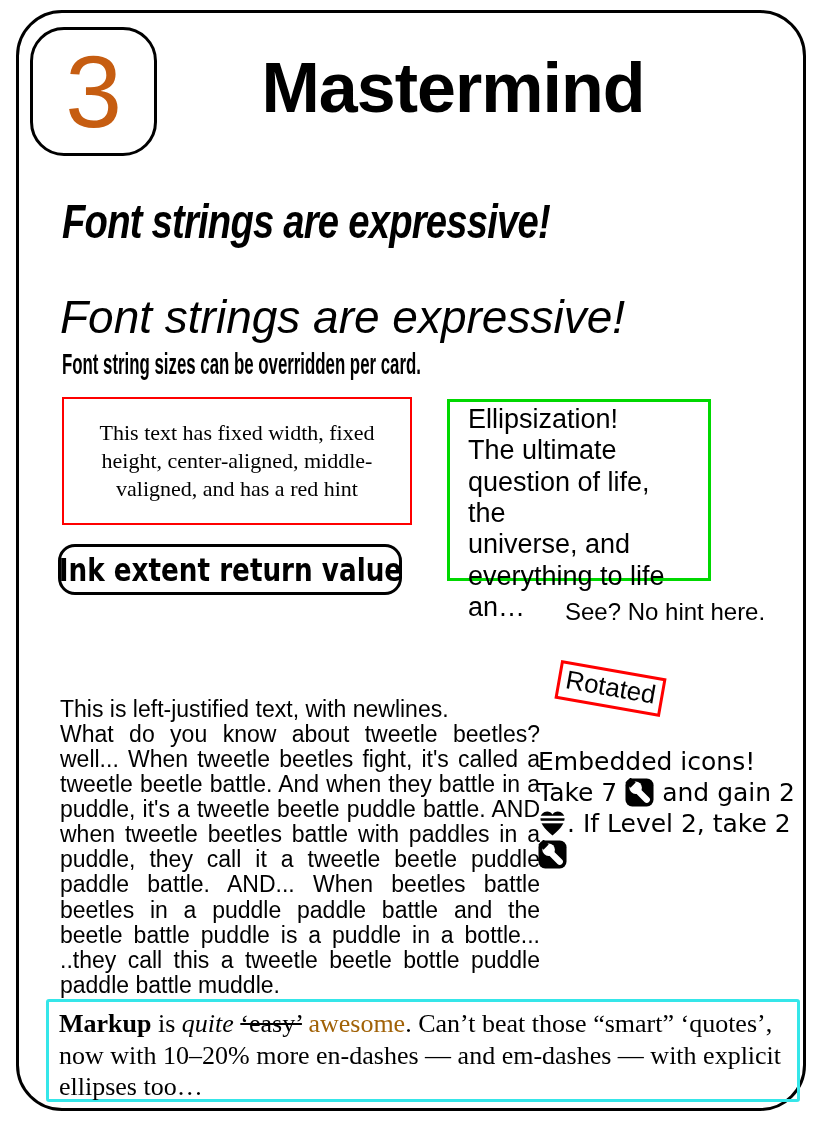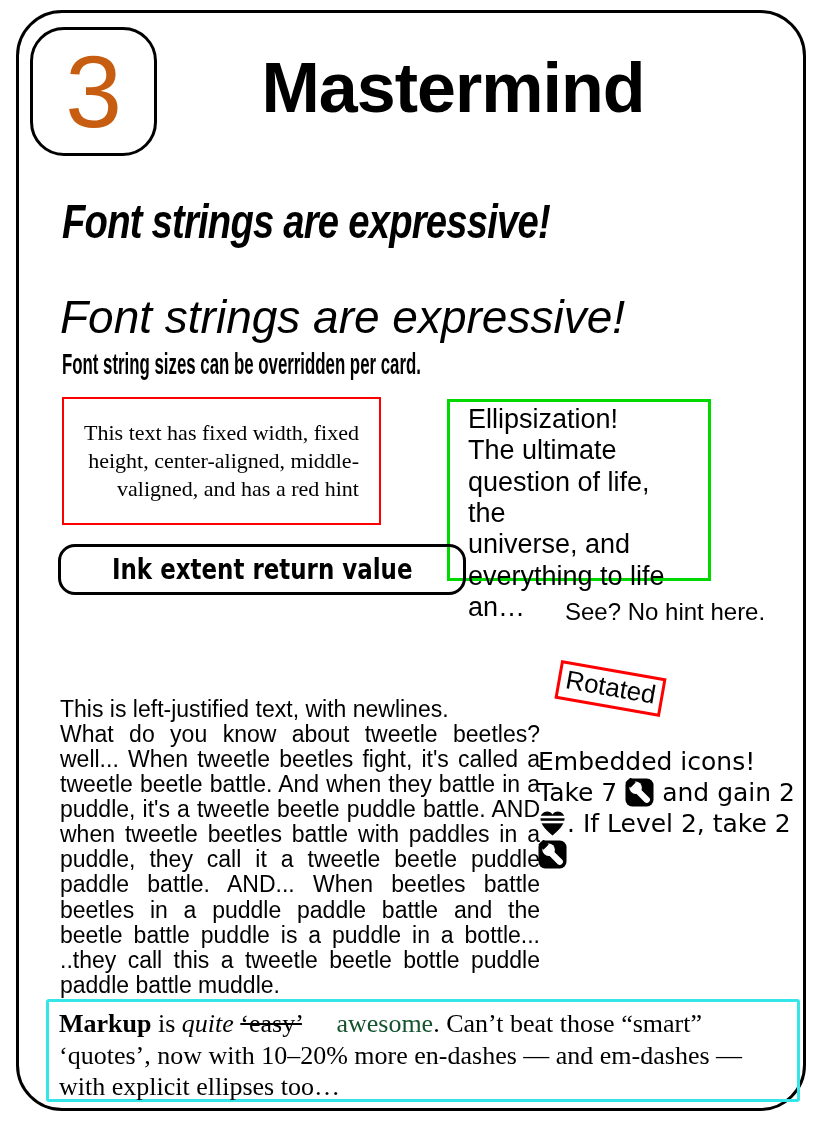--- a/index.html
+++ b/index.html
@@ -19,32 +19,32 @@
 
   .title { left:160px; top:48px; width:586px; text-align:center;
     font-size:70px; font-weight:700; letter-spacing:-1px; white-space:nowrap; }
 
   .headline1 { left:62px; top:193px; font-size:49px; font-weight:700; font-style:italic;
     transform:scaleX(.78); transform-origin:0 0; white-space:nowrap; letter-spacing:-1px; }
   .headline2 { left:60px; top:290px; font-size:46px; font-style:italic; white-space:nowrap; }
   .headline3 { left:62px; top:348px; font-size:29px; font-weight:700;
     transform:scaleX(.58); transform-origin:0 0; white-space:nowrap; }
 
-  .red-box { left:62px; top:397px; width:319px; height:128px; border:2.5px solid #f00;
+  .red-box { left:62px; top:397px; width:350px; height:128px; border:2.5px solid #f00;
     display:flex; align-items:center; justify-content:center;
     font-family:"Liberation Serif", serif; font-size:22px; line-height:1.27;
-    text-align:right; white-space:pre-line; }
+    text-align:center; white-space:pre-line; }
 
   .green-box { left:447px; top:399px; width:264px; height:182px; border:3px solid #00d800;
     padding:2px 18px; font-size:27px; line-height:1.16; white-space:pre-line; }
 
-  .ink-box { left:58px; top:544px; width:408px; height:51px;
+  .ink-box { left:58px; top:544px; width:344px; height:51px;
     border:3.5px solid #000; border-radius:17px;
     display:flex; align-items:center; justify-content:center;
-    font-family:"DejaVu Sans", sans-serif; font-weight:700; font-size:28px; }
+    font-family:"DejaVu Sans", sans-serif; font-weight:700; font-size:32px; }
   .ink-box > span { display:inline-block; transform:scaleX(.82); white-space:nowrap; }
 
   .hint-box { left:57px; top:622px; border:3px solid #35e6e9; padding:0 5px;
     font-family:"Liberation Serif", serif; font-size:27px; line-height:31px; white-space:nowrap; }
   .no-hint { left:565px; top:598px; font-size:24px; white-space:nowrap; }
 
   .tweetle { left:60px; top:697px; width:480px; font-size:23px; line-height:1.09;
     text-align:justify; white-space:pre-line; }
 
   .rotated-box { left:557px; top:669px; border:3px solid #f00; padding:0 5px 2px 5px;
@@ -64,21 +64,21 @@
   .dotted-box { left:538px; top:937px; border:2px dashed #000; padding:0 4px;
     font-family:"DejaVu Sans", sans-serif; font-weight:700; font-size:28px; line-height:30px;
     color:#fff; -webkit-text-stroke:1.4px #000; white-space:nowrap; }
 
   .markup-box { left:46px; top:999px; width:754px; height:103px;
     border:3px solid #35e6e9; border-radius:3px; padding:6px 10px;
     font-family:"Liberation Serif", serif; font-size:26px; line-height:1.22; }
   .mk-b { font-weight:700; }
   .mk-i { font-style:italic; }
   .mk-s { text-decoration:line-through; }
-  .mk-r { color:#14532d;margin-left:28px; }
+  .mk-r { color:#a16207; }
 </style>
 </head>
 <body>
 
 <div class="page">
 
   <div class="abs card-outline"></div>
 
   <div class="abs level-badge">
     <span class="level-num">3</span>

